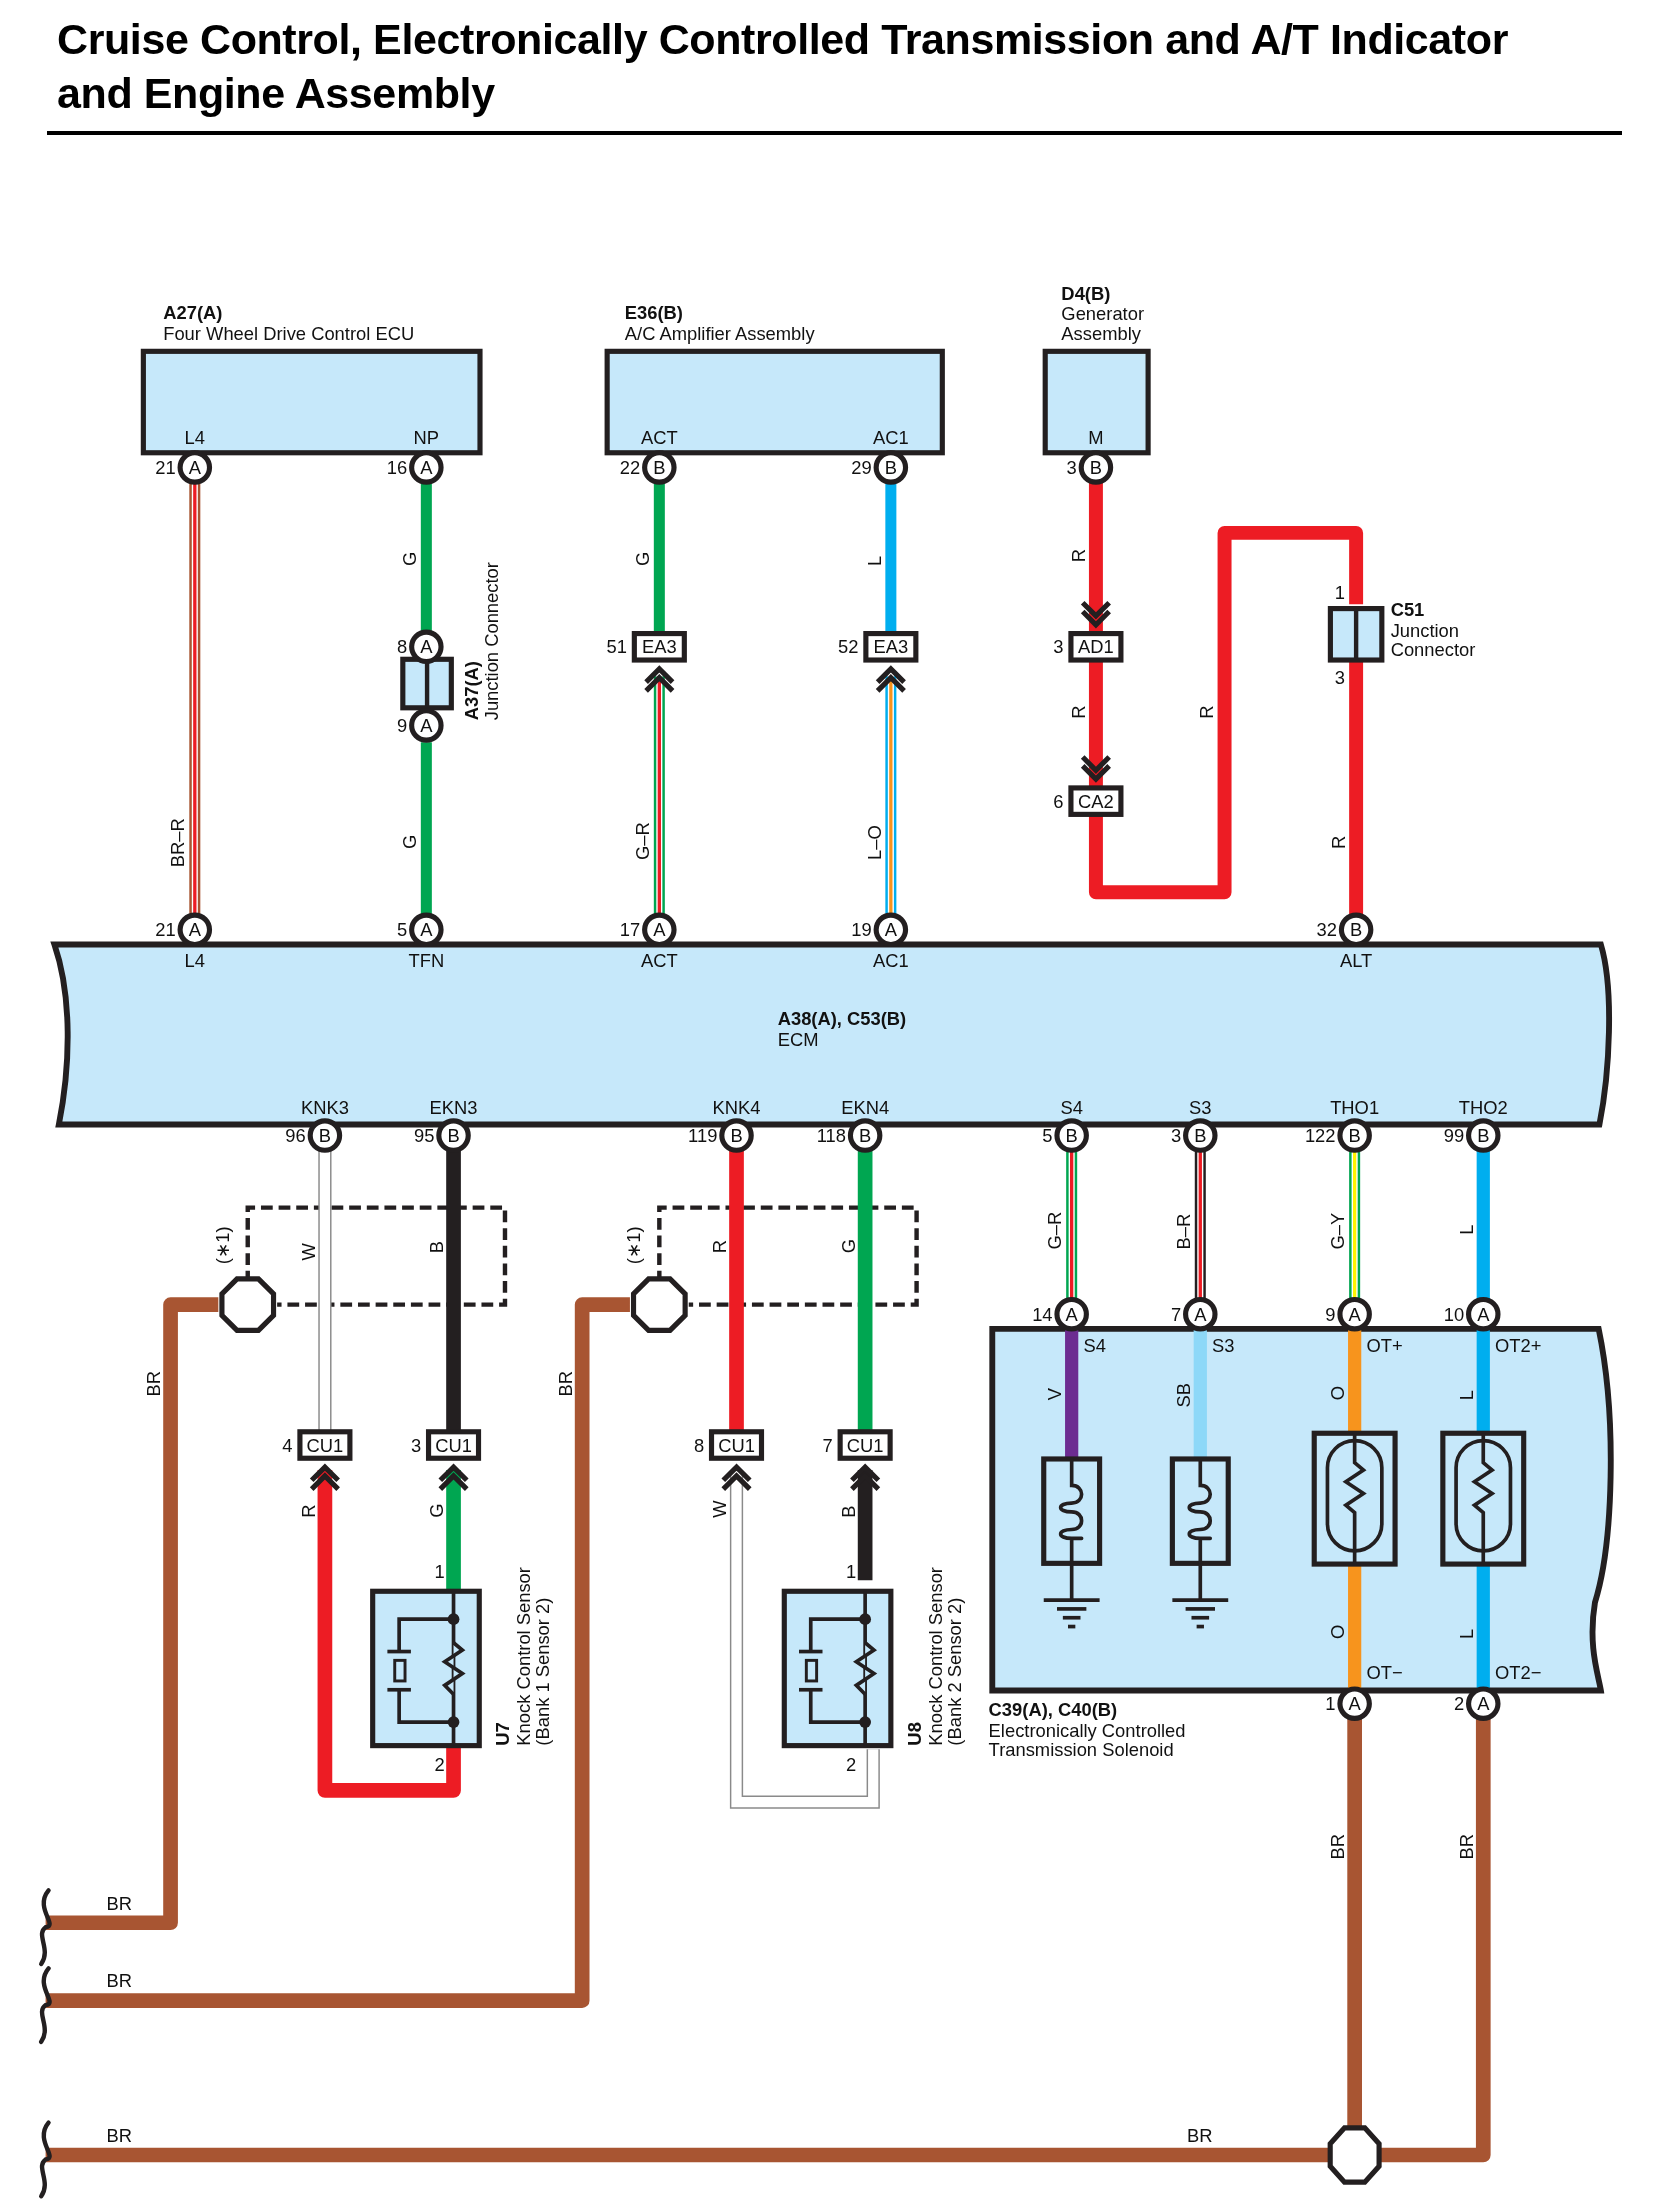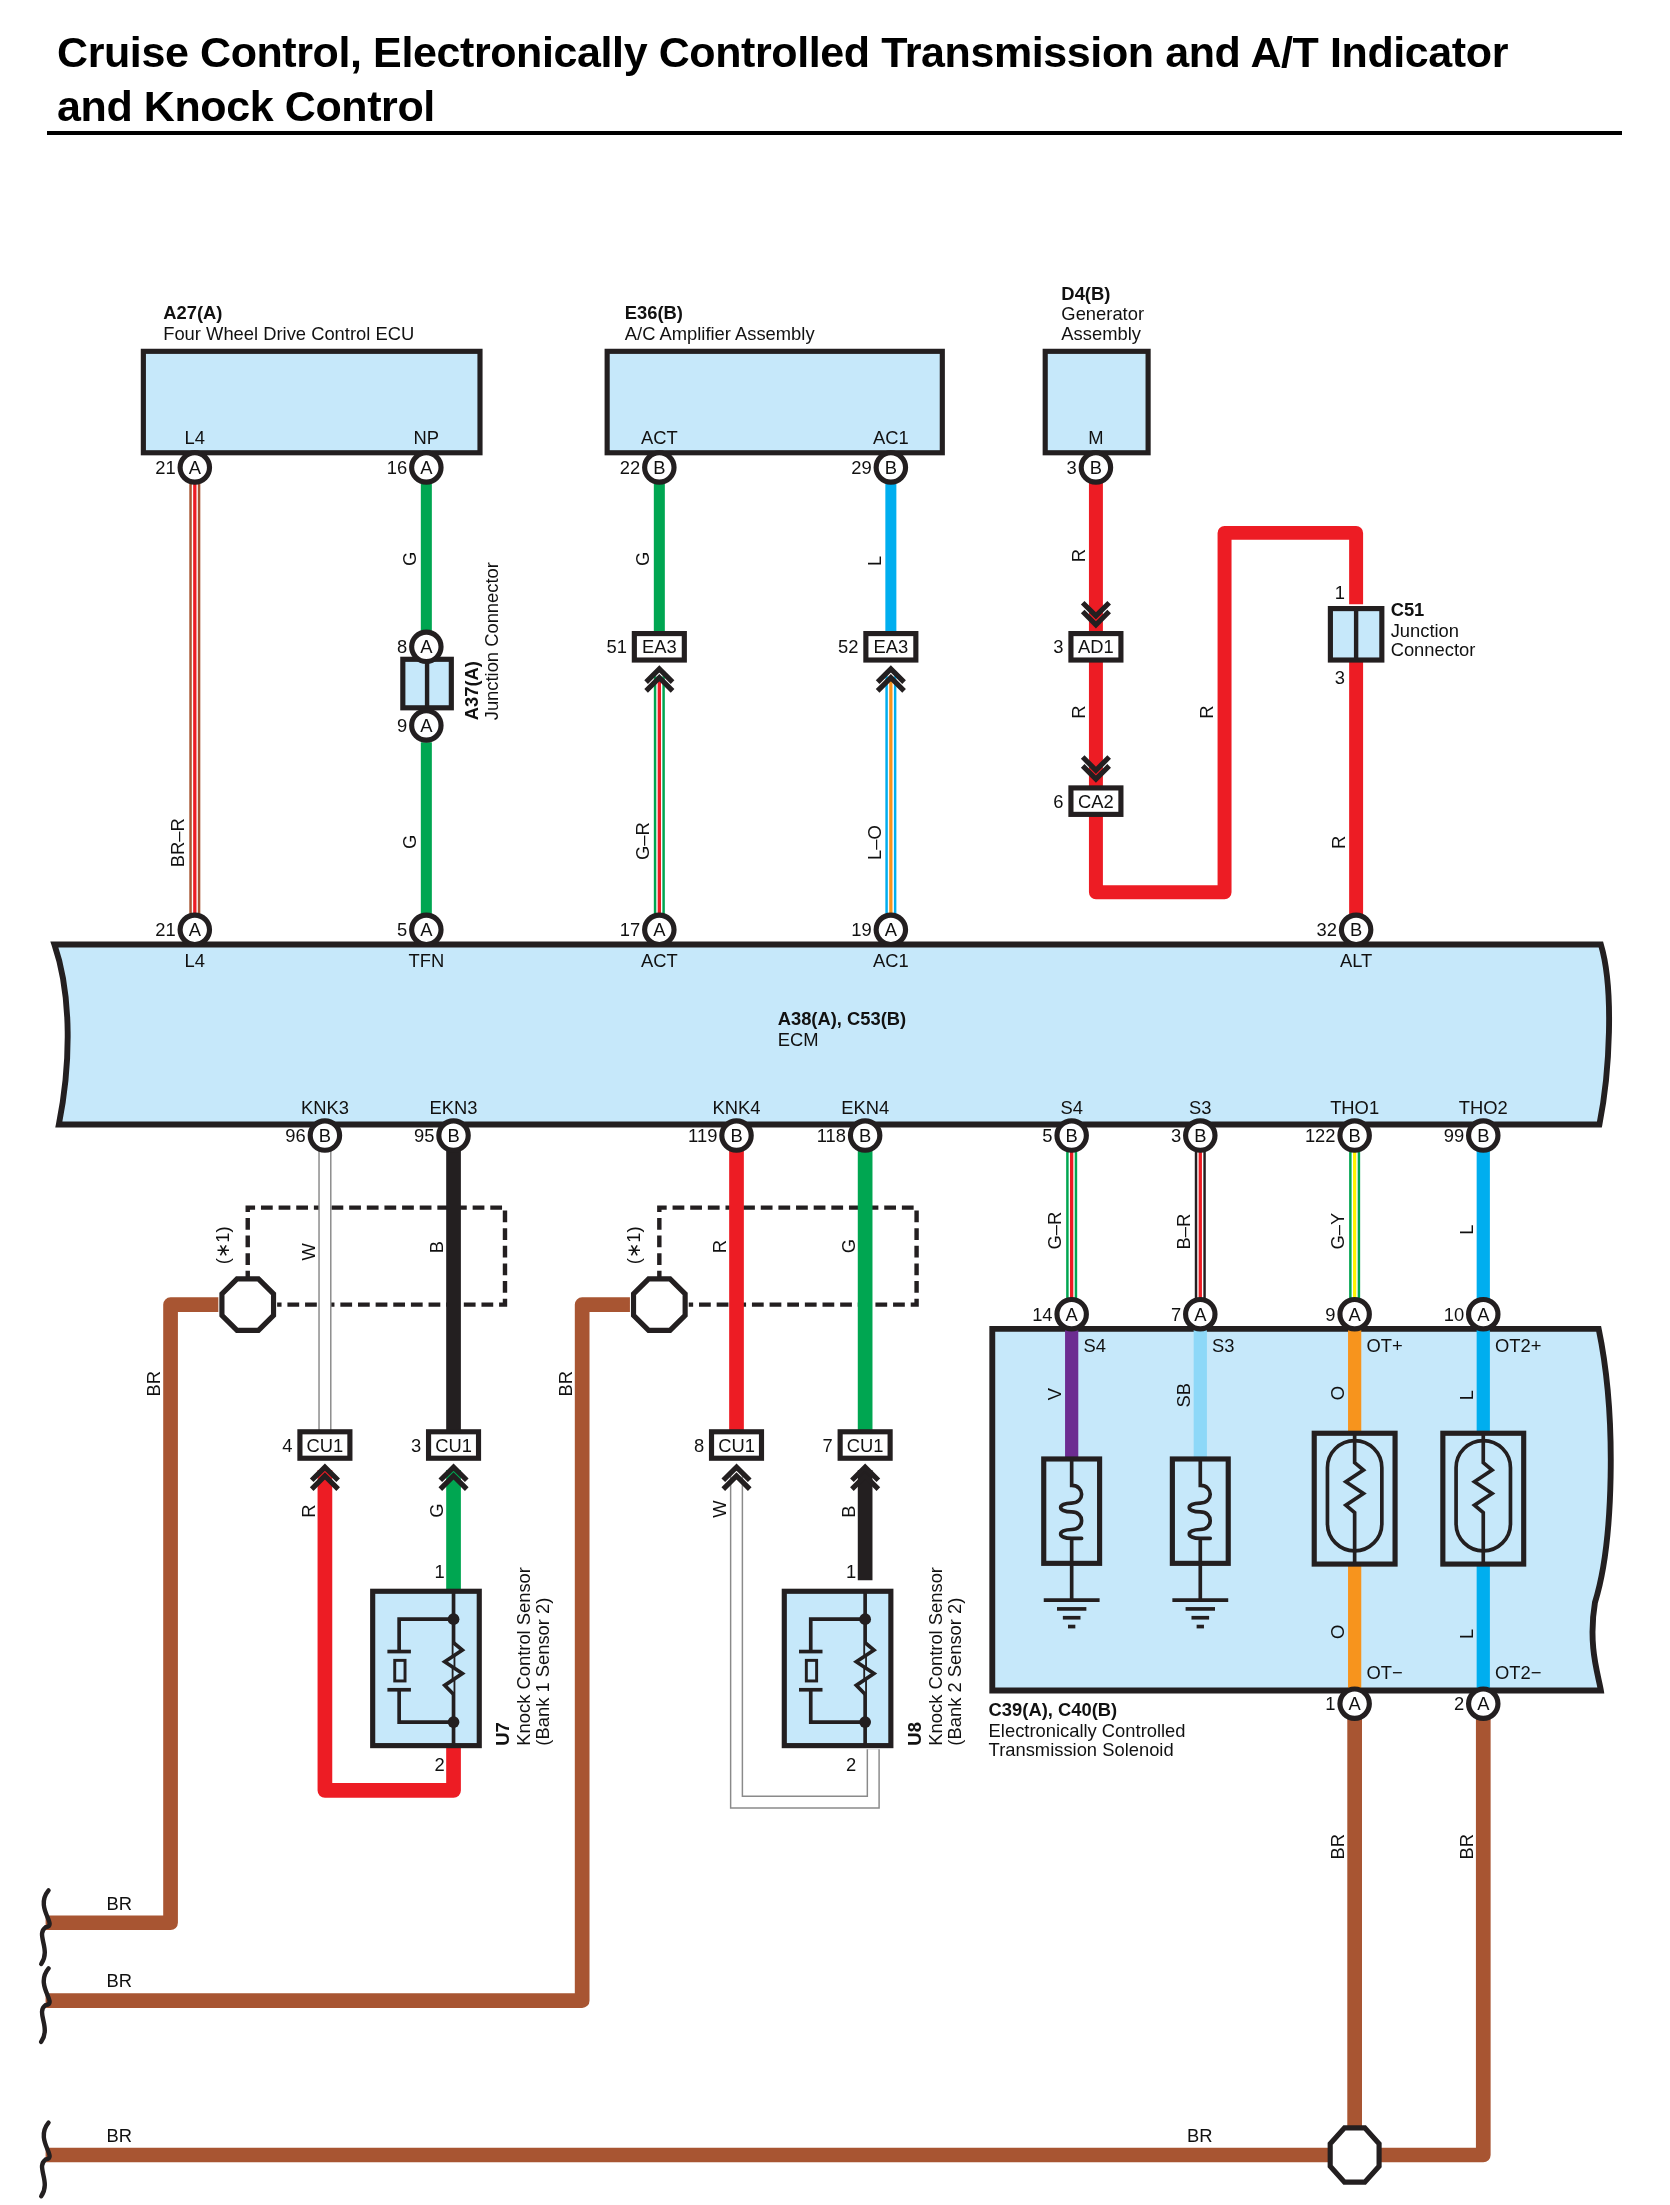--- a/index.html
+++ b/index.html
@@ -1,30 +1,30 @@
 <!DOCTYPE html>
 <html style="font-size:11.8px"><head>
 <meta charset="utf-8">
 <style>
   html,body{margin:0;padding:0;background:#fff;}
   body{width:1670px;height:2205px;position:relative;overflow:hidden;font-family:"Liberation Sans",sans-serif;}
-  #title{position:absolute;left:57px;top:25px;width:1580px;font-family:"Liberation Sans",sans-serif;font-weight:bold;font-size:43px;line-height:54px;color:#000;letter-spacing:-0.4px;}
+  #title{position:absolute;left:57px;top:12px;width:1580px;font-family:"Liberation Sans",sans-serif;font-weight:bold;font-size:43px;line-height:54px;color:#000;letter-spacing:-0.4px;}
   #title-rule{position:absolute;left:47px;top:131px;width:1575px;height:4.4px;background:#000;}
   svg{position:absolute;left:0;top:0;}
   svg text{font-family:"Liberation Sans",sans-serif;fill:#111;}
   .lbl{font-size:25px;}
   .lblb{font-size:25px;font-weight:bold;}
   .pin{font-size:25px;}
 </style>
 </head>
 <body>
 
 <div id="title">
   <div>Cruise Control, Electronically Controlled Transmission and A/T Indicator</div>
-  <div>and Knock Control</div>
+  <div>and Engine Assembly</div>
 </div>
 <div id="title-rule"></div>
 
 <svg id="diagram" width="1670" height="2205" viewBox="0 0 2272 3000" xmlns="http://www.w3.org/2000/svg">
     <text x="222" y="434" class="lblb" text-anchor="start">A27(A)</text>
     <text x="222" y="462" class="lbl" text-anchor="start">Four Wheel Drive Control ECU</text>
     <rect x="195" y="478" width="458" height="138" fill="#c6e8fa" stroke="#231f20" stroke-width="7"></rect>
     <text x="265" y="604" class="lbl" text-anchor="middle">L4</text>
     <text x="580" y="604" class="lbl" text-anchor="middle">NP</text>
     <text x="850" y="434" class="lblb" text-anchor="start">E36(B)</text>

